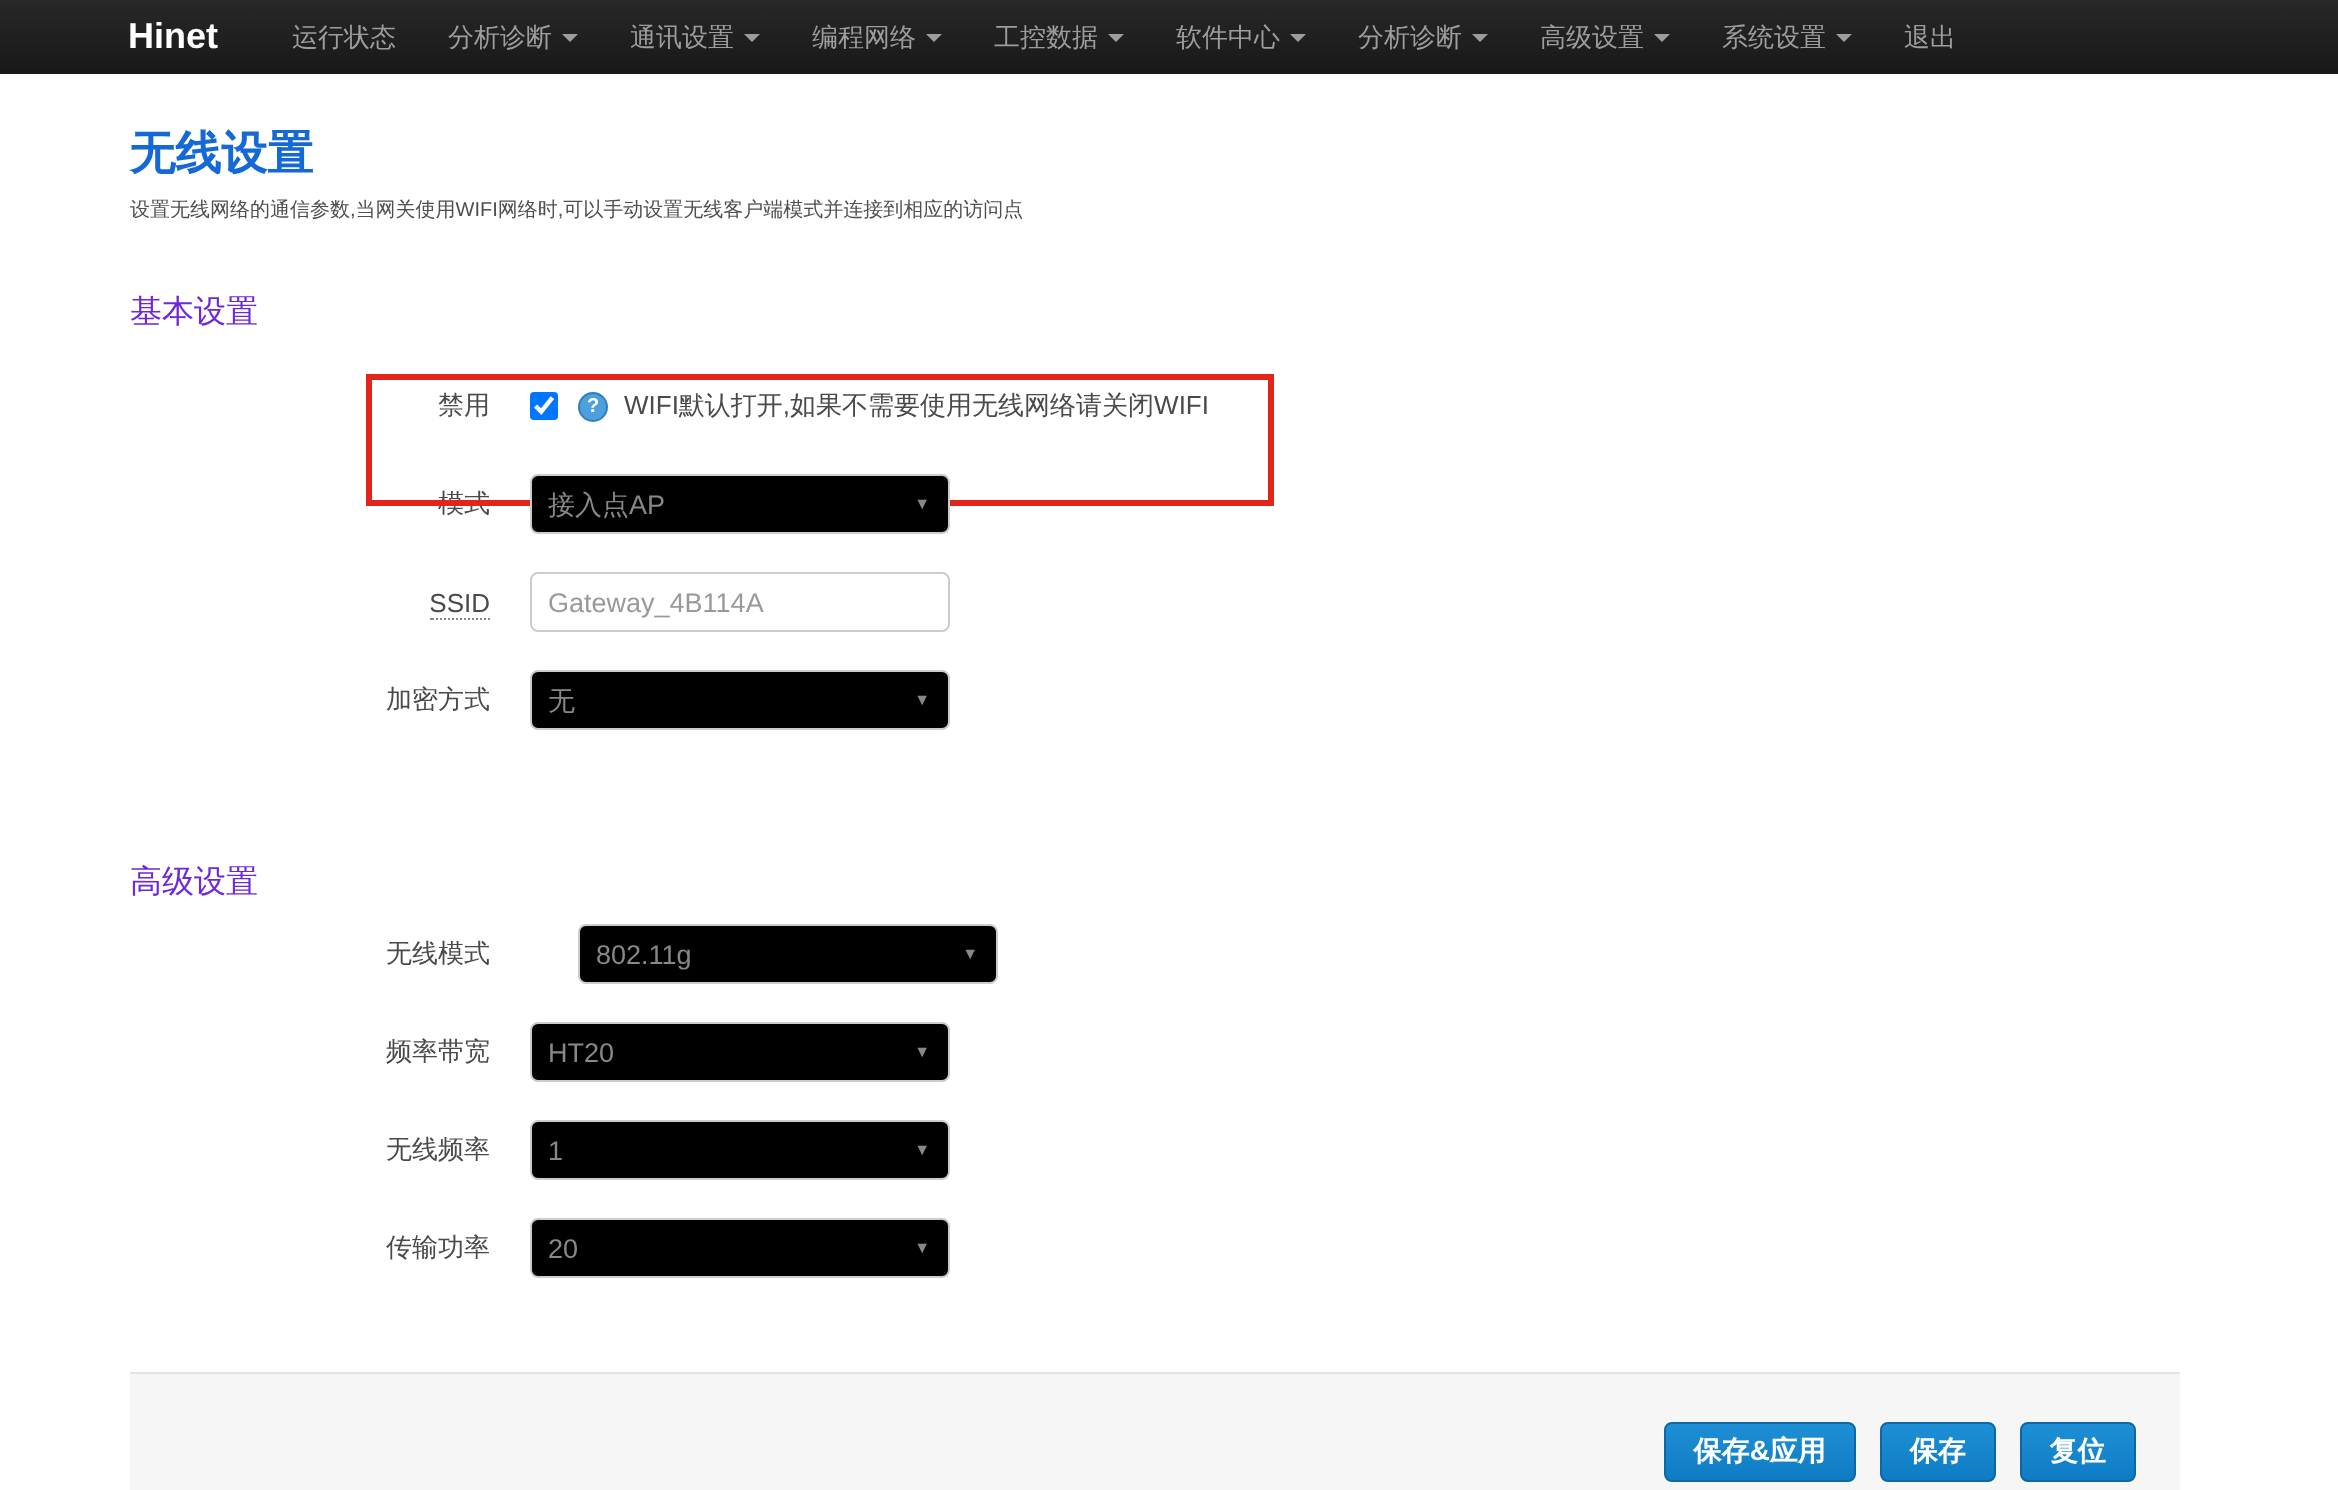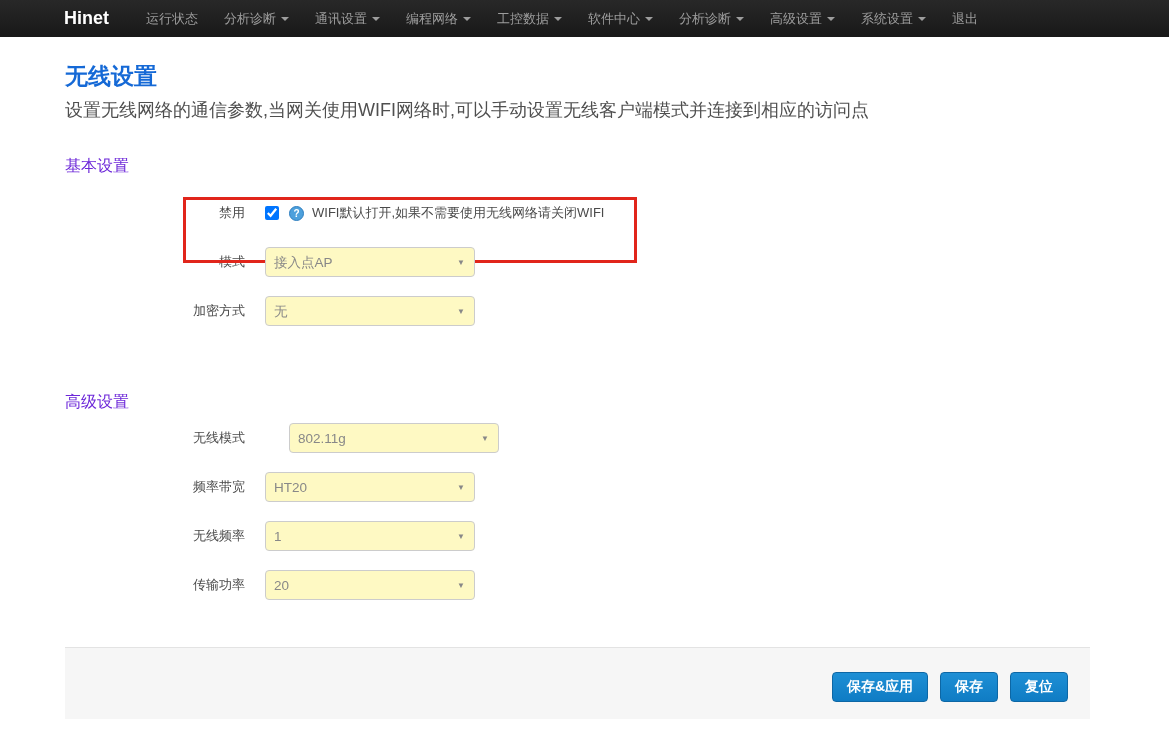--- a/index.html
+++ b/index.html
@@ -50,21 +50,21 @@
   .content { margin-left: 65px; width: 1025px; }
 
   h1.page-title {
     color: #1569d6;
     font-size: 23px;
     font-weight: bold;
     margin: 24px 0 6px 0;
   }
   .page-desc {
     color: #4f4f4f;
-    font-size: 18px;
+    font-size: 10px;
     margin: 0;
   }
 
   h2.section-heading {
     color: #6d28d9;
     font-size: 16px;
     font-weight: 400;
     margin: 0;
   }
   .section-basic h2.section-heading { margin-top: 34px; }
@@ -92,21 +92,21 @@
     font-size: 13px;
     flex: none;
   }
   .label-help { border-bottom: 1px dotted #888; cursor: help; }
   .control-wrap { margin-left: 20px; position: relative; flex: none; }
 
   select.form-select {
     width: 210px; height: 30px;
     border: 1px solid #cccccc;
     border-radius: 4px;
-    background: #fef9c3;
+    background: #000000;
     color: #888888;
     font-size: 13.5px;
     font-family: inherit;
     padding: 0 32px 0 8px;
     -webkit-appearance: none;
     appearance: none;
     outline: none;
   }
   .select-arrow {
     position: absolute;
@@ -244,20 +244,26 @@
       <div class="form-row row-mode">
         <div class="form-label">模式</div>
         <div class="control-wrap">
           <select class="form-select">
             <option>接入点AP</option>
           </select>
           <span class="select-arrow">▼</span>
         </div>
       </div>
 
+      <div class="form-row">
+        <div class="form-label"><span class="label-help">SSID</span></div>
+        <div class="control-wrap">
+          <input type="text" class="form-input" value="Gateway_4B114A" style="">
+        </div>
+      </div>
 
       <div class="form-row">
         <div class="form-label">加密方式</div>
         <div class="control-wrap">
           <select class="form-select">
             <option>无</option>
           </select>
           <span class="select-arrow">▼</span>
         </div>
       </div>

